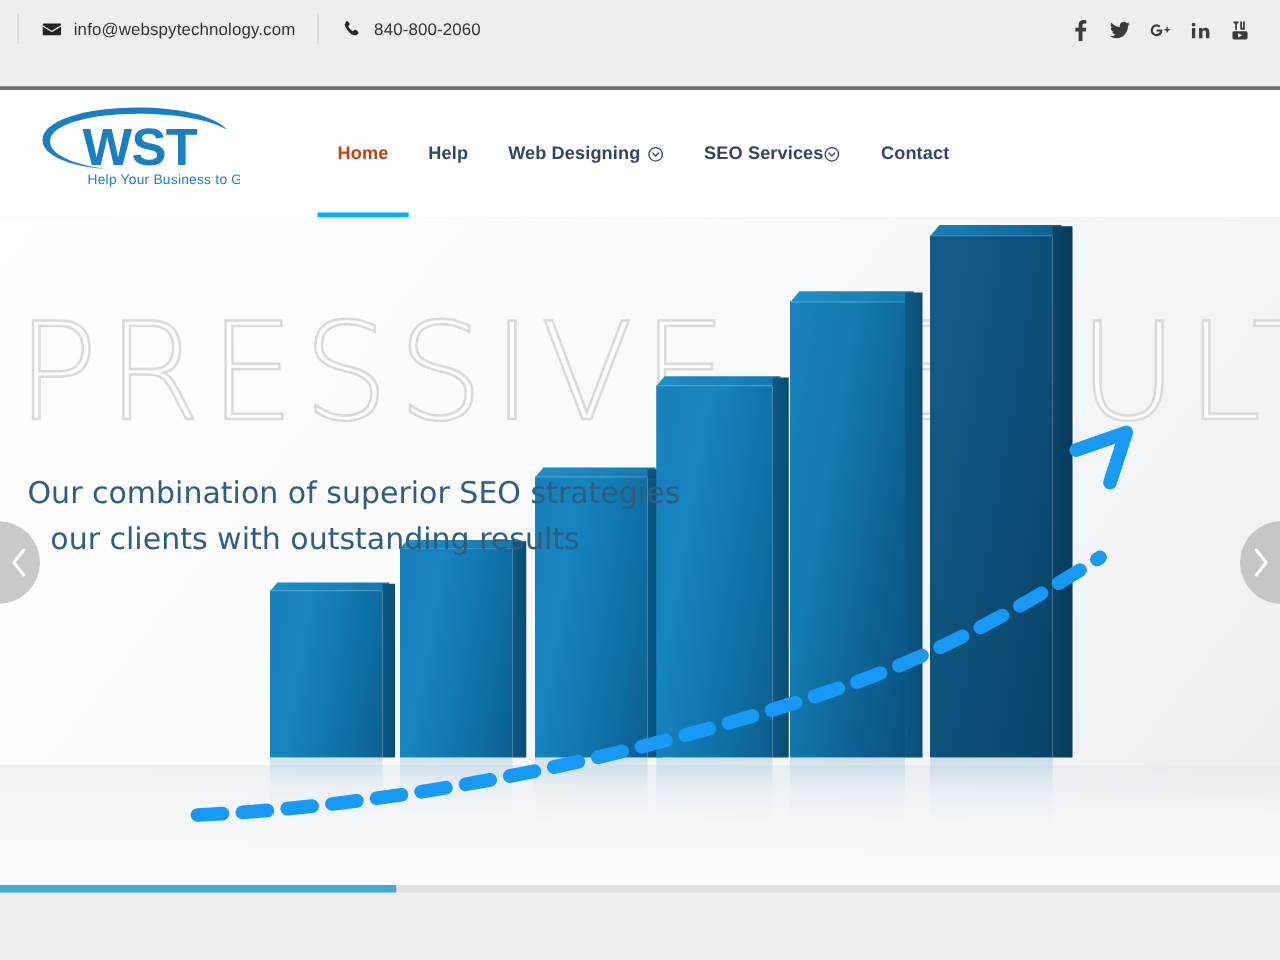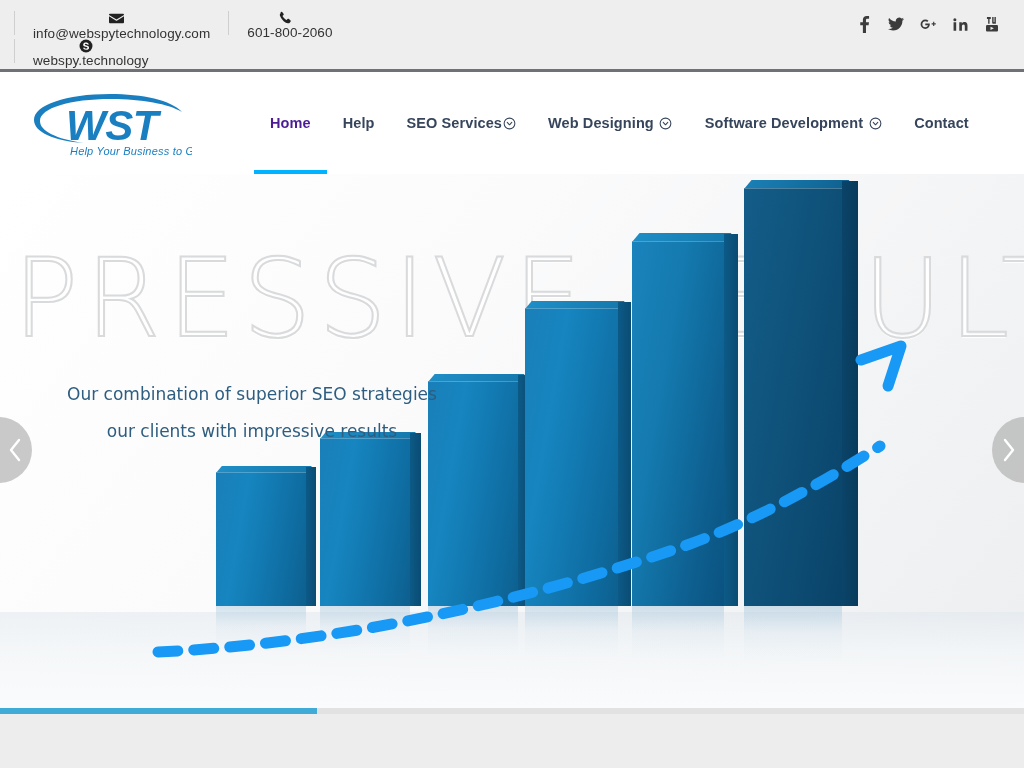--- a/index.html
+++ b/index.html
@@ -23,21 +23,20 @@
   }
   .topbar-left { display: flex; flex-direction: column; gap: 4px; }
   .contact-row { display: flex; align-items: center; }
   .contact-item {
     display: flex; align-items: center;
     padding: 0 18px;
     font-size: 13.5px;
     color: #333;
     height: 24px;
     white-space: nowrap;
-    flex-direction: column;
   }
   .contact-item.divided { border-left: 1px solid #cfcfcf; }
   .contact-item .ic {
     display: inline-flex; align-items: center; justify-content: center;
     width: 16px; height: 16px; margin-right: 10px; color: #222;
   }
   .contact-item .ic svg { display: block; }
   .contact-text { letter-spacing: .1px; }
 
   .topbar-right {
@@ -56,44 +55,43 @@
   .navbar {
     position: relative;
     height: 102px;
     background: #ffffff;
     display: flex;
     align-items: center;
     padding: 0 20px 0 22px;
   }
   .logo-wrap {
     width: 200px; height: 86px;
-    display: flex; align-items: flex-end;
+    display: flex; align-items: flex-start;
     flex: 0 0 auto;
     cursor: pointer;
-    font-style: italic;
   }
   .logo-svg { display:block; }
 
   .mainnav {
     display: flex; align-items: stretch;
     height: 102px;
     margin-left: 32px;
   }
   .navitem {
     position: relative;
     display: flex; align-items: center;
     padding: 0 16px;
     font-size: 14.5px;
     font-weight: bold;
     color: #36455c;
     cursor: pointer;
     white-space: nowrap;
     letter-spacing: .1px;
   }
-  .navitem.active { color: #4c1d95; }
+  .navitem.active { color: #c2410c; }
   .navitem.active::after {
     content: ""; position: absolute;
     left: 0; right: 0; bottom: 0;
     height: 4px; background: #00b2ff;
   }
   .caret {
     display: inline-flex; align-items: center; justify-content: center;
     width: 14px; height: 14px; margin-left: 5px;
   }
   .caret.tight { margin-left: 0px; }
@@ -126,21 +124,21 @@
   }
 
   
   .tagline {
     position: absolute;
     left: 22px; top: 202px;
     width: 460px;
     text-align: center;
     color: #2e5d80;
     font-family: "DejaVu Sans", sans-serif;
-    font-size: 17px;
+    font-size: 24px;
     line-height: 36.5px;
     font-weight: 400;
     white-space: nowrap;
   }
   .tagline div { white-space: nowrap; }
 
   
   .chart { position: absolute; left: 0; top: 0; width: 1024px; height: 534px; }
 
   .bar {
@@ -220,36 +218,25 @@
         </span>
         <span class="contact-text">info@webspytechnology.com</span>
       </a>
 
       <a class="contact-item divided">
         <span class="ic">
           <svg width="14" height="14" viewBox="0 0 16 16" fill="currentColor">
             <path d="M3.2 1.2a1.3 1.3 0 0 1 1.83.17l1.3 1.66c.35.45.33 1.08-.05 1.5l-.9.98a.5.5 0 0 0-.08.58 9.3 9.3 0 0 0 4.1 4.1.5.5 0 0 0 .58-.08l.98-.9c.42-.38 1.05-.4 1.5-.05l1.66 1.3a1.3 1.3 0 0 1 .17 1.83l-.9 1.04c-.5.58-1.3.83-2.03.6C8.7 14.05 4.4 10.6 2.16 5.1c-.3-.73-.07-1.56.5-2.08z"></path>
           </svg>
         </span>
-        <span class="contact-text">601-800-2060</span>
+        <span class="contact-text">840-800-2060</span>
       </a>
 
     </div>
 
-    <div class="contact-row">
-      <a class="contact-item divided">
-        <span class="ic">
-          <svg width="14" height="14" viewBox="0 0 16 16" fill="currentColor">
-            <circle cx="8" cy="8" r="7.4"></circle>
-            <path d="M8.2 12.4c-2 0-3.3-1-3.3-2 0-.45.33-.78.8-.78.95 0 .74 1.45 2.5 1.45.9 0 1.45-.5 1.45-1.03 0-.32-.17-.67-.8-.83l-2.1-.52C5.06 8.27 4.75 7.35 4.75 6.5c0-1.78 1.62-2.45 3.2-2.45 1.45 0 3.1.8 3.1 1.86a.75.75 0 0 1-.82.74c-.8 0-.68-1.14-2.4-1.14-.8 0-1.25.37-1.25.9s.65.7 1.2.83l1.55.35c1.7.38 2.14 1.38 2.14 2.3 0 1.45-1.12 2.52-3.27 2.52z" fill="#fff"></path>
-          </svg>
-        </span>
-        <span class="contact-text">webspy.technology</span>
-      </a>
-    </div>
 
   </div>
 
   <div class="topbar-right">
 
     <a class="social" title="Facebook">
       <svg width="11" height="17" viewBox="0 0 10 16" fill="currentColor">
         <path d="M6.4 16V8.7h2.45l.37-2.85H6.4V4.03c0-.82.23-1.38 1.4-1.38h1.5V.1A20 20 0 0 0 7.13 0C4.96 0 3.48 1.32 3.48 3.75v2.1H1v2.85h2.48V16z"></path>
       </svg>
     </a>
@@ -300,51 +287,42 @@
   </a>
 
   <nav class="mainnav">
 
     <a class="navitem active">
       <span>Home</span>
     </a>
 
     <a class="navitem">
       <span>Help</span>
+    </a>
+
+    <a class="navitem">
+      <span>Web Designing</span>
+      <span class="caret">
+        <svg width="13" height="13" viewBox="0 0 16 16" fill="none" stroke="currentColor" stroke-width="1.3">
+          <circle cx="8" cy="8" r="6.6"></circle>
+          <path d="M5.2 6.6 8 9.6l2.8-3" stroke-linecap="round" stroke-linejoin="round"></path>
+        </svg>
+      </span>
     </a>
 
     <a class="navitem">
       <span>SEO Services</span>
       <span class="caret tight">
         <svg width="13" height="13" viewBox="0 0 16 16" fill="none" stroke="currentColor" stroke-width="1.3">
           <circle cx="8" cy="8" r="6.6"></circle>
           <path d="M5.2 6.6 8 9.6l2.8-3" stroke-linecap="round" stroke-linejoin="round"></path>
         </svg>
       </span>
     </a>
 
-    <a class="navitem">
-      <span>Web Designing</span>
-      <span class="caret">
-        <svg width="13" height="13" viewBox="0 0 16 16" fill="none" stroke="currentColor" stroke-width="1.3">
-          <circle cx="8" cy="8" r="6.6"></circle>
-          <path d="M5.2 6.6 8 9.6l2.8-3" stroke-linecap="round" stroke-linejoin="round"></path>
-        </svg>
-      </span>
-    </a>
-
-    <a class="navitem">
-      <span>Software Development</span>
-      <span class="caret">
-        <svg width="13" height="13" viewBox="0 0 16 16" fill="none" stroke="currentColor" stroke-width="1.3">
-          <circle cx="8" cy="8" r="6.6"></circle>
-          <path d="M5.2 6.6 8 9.6l2.8-3" stroke-linecap="round" stroke-linejoin="round"></path>
-        </svg>
-      </span>
-    </a>
 
 
     <a class="navitem">
       <span>Contact</span>
     </a>
 
   </nav>
 </div>
 
 <div class="hero">
@@ -399,21 +377,21 @@
       </div>
 
       <svg class="trendline" width="1024" height="534" viewBox="0 0 1024 534">
         <path d="M158 478 C 330 470, 520 430, 690 370 C 760 344, 820 310, 880 272" fill="none" stroke="#1899f5" stroke-width="11" stroke-linecap="round" stroke-dasharray="20 16"></path>
         <path d="M861 186 L901 172 L888 212" fill="none" stroke="#1899f5" stroke-width="11" stroke-linecap="round" stroke-linejoin="round"></path>
       </svg>
     </div>
 
     <div class="tagline">
       <div>Our combination of  superior SEO strategies</div>
-      <div>our clients with impressive results</div>
+      <div>our clients with outstanding results</div>
     </div>
 
     <div class="slider-arrow prev">
       <span>
         <svg width="18" height="26" viewBox="0 0 18 26" fill="none" stroke="#ffffff" stroke-width="2.4">
           <path d="M13 3 L5 13 L13 23" stroke-linecap="round" stroke-linejoin="round"></path>
         </svg>
       </span>
     </div>
 

